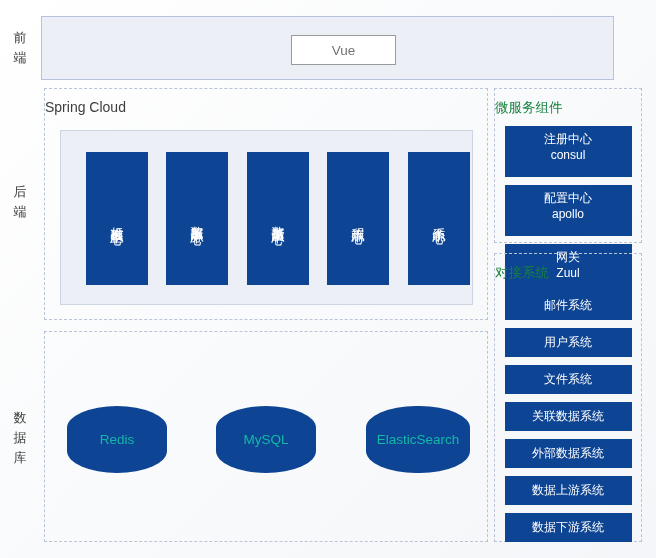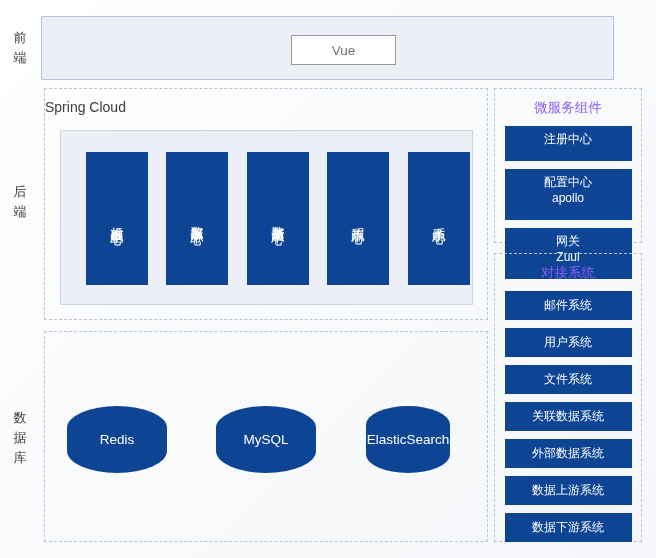--- a/index.html
+++ b/index.html
@@ -134,47 +134,46 @@
   .db-cylinder {
     position: absolute;
     top: 74px;
     width: 100px;
     height: 67px;
     background: #0d4494;
     border-radius: 50px / 22px;
     display: flex;
     align-items: center;
     justify-content: center;
-    color: #ffffff;
+    color: #14b8a6;
     font-size: 13.5px;
   }
   #db-cylinder-0 { left: 22px; }
   #db-cylinder-1 { left: 171px; }
-  #db-cylinder-2 { left: 321px; width: 84px; }
+  #db-cylinder-2 { left: 321px; width: 104px; }
 
   
   .side-panel {
     position: absolute;
     left: 494px;
     width: 148px;
     border: 1px dashed #b9c4d6;
     box-sizing: border-box;
   }
   #microservice-panel {
     top: 88px;
     height: 155px;
   }
   #docking-panel {
     top: 253px;
     height: 289px;
   }
   .side-panel-title {
-    text-align: center;
     font-size: 13.5px;
-    color: #8b5cf6;
+    color: #15803d;
     margin-top: 10px;
     margin-bottom: 9px;
   }
   .side-item {
     margin: 0 auto 8px auto;
     width: 127px;
     background: #0d4494;
     color: #ffffff;
     text-align: center;
     font-size: 12px;
@@ -239,20 +238,21 @@
   <div id="database-panel">
     <div class="db-cylinder" id="db-cylinder-0">Redis</div>
     <div class="db-cylinder" id="db-cylinder-1">MySQL</div>
     <div class="db-cylinder" id="db-cylinder-2">ElasticSearch</div>
   </div>
 
   <div class="side-panel" id="microservice-panel">
     <div class="side-panel-title">微服务组件</div>
     <div class="side-item two-line">
       <span class="sub">注册中心</span>
+      <span class="sub">consul</span>
     </div>
     <div class="side-item two-line">
       <span class="sub">配置中心</span>
       <span class="sub">apollo</span>
     </div>
     <div class="side-item two-line">
       <span class="sub">网关</span>
       <span class="sub">Zuul</span>
     </div>
   </div>

